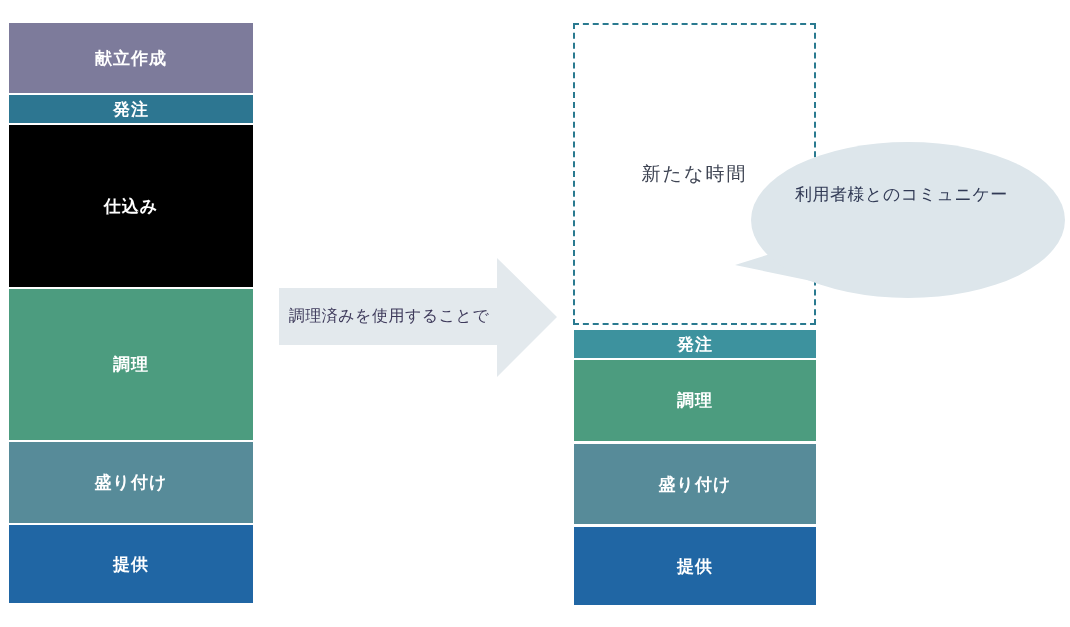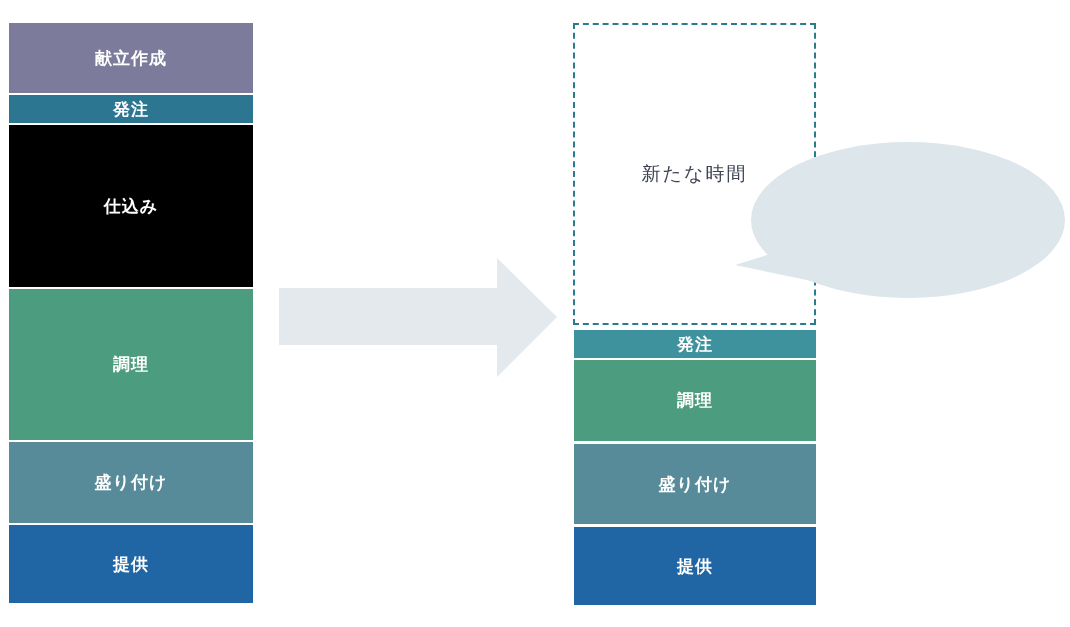--- a/index.html
+++ b/index.html
@@ -47,20 +47,21 @@
       <span>盛り付け</span>
     </div>
     <div class="block" style="top: 525px; height: 78px; background-color: rgb(32, 102, 164);">
       <span>提供</span>
     </div>
   </div>
 
   <svg class="arrow-svg" viewBox="0 0 278 119">
     <polygon points="0,30 218,30 218,0 278,59 218,119 218,87 0,87" style="fill: rgb(227, 233, 237);"></polygon>
   </svg>
+  <div class="arrow-label" style="color: rgb(62, 58, 91);">調理済みを使用することで</div>
 
   <div class="col-right">
     <div class="dashed-box" style="border-color: rgb(42, 122, 144);">
       <span class="new-time-label">新たな時間</span>
     </div>
     <div class="block" style="top: 330px; height: 28px; background-color: rgb(61, 146, 158);">
       <span>発注</span>
     </div>
     <div class="block" style="top: 360px; height: 81px; background-color: rgb(76, 156, 127);">
       <span>調理</span>
@@ -71,15 +72,16 @@
     <div class="block" style="top: 527px; height: 78px; background-color: rgb(32, 102, 164);">
       <span>提供</span>
     </div>
   </div>
 
   <svg class="bubble-svg" viewBox="0 0 340 170">
     <polygon points="5,125 85,100 125,150" style="fill: rgb(221, 230, 235);"></polygon>
     <ellipse cx="178" cy="80" rx="157" ry="78" style="fill: rgb(221, 230, 235);"></ellipse>
   </svg>
   <div class="bubble-text" style="color: rgb(49, 58, 85);">
+    <div>利用者様とのコミュニケー</div>
   </div>
 
 </div>
 
 </body></html>

